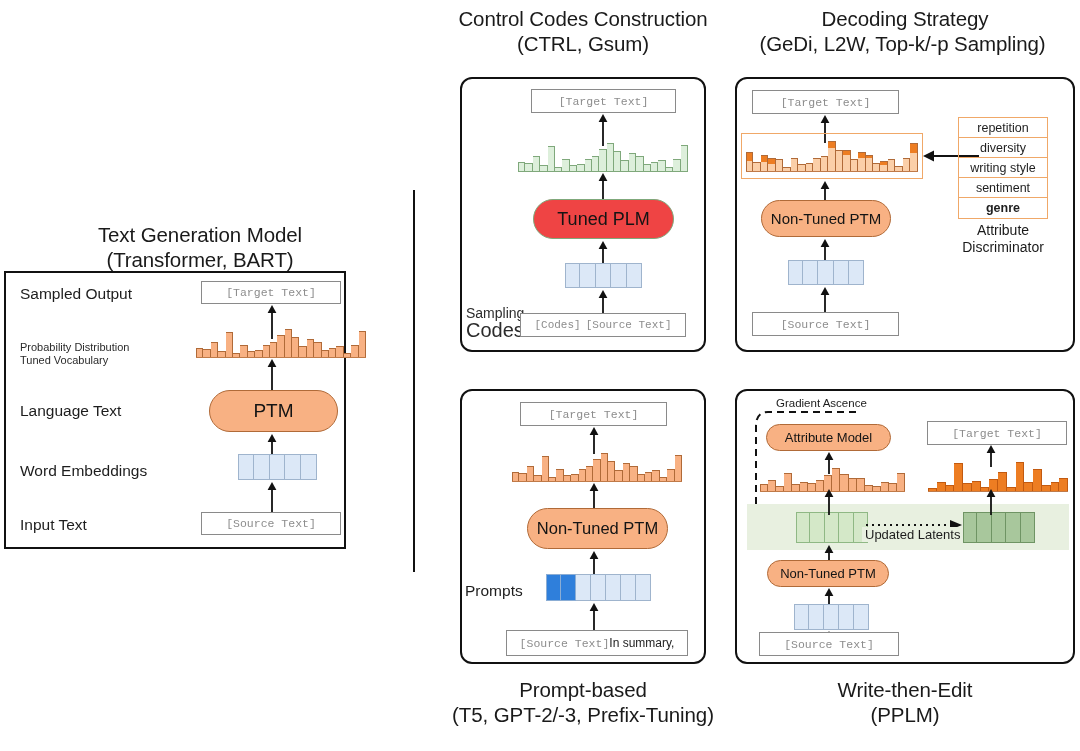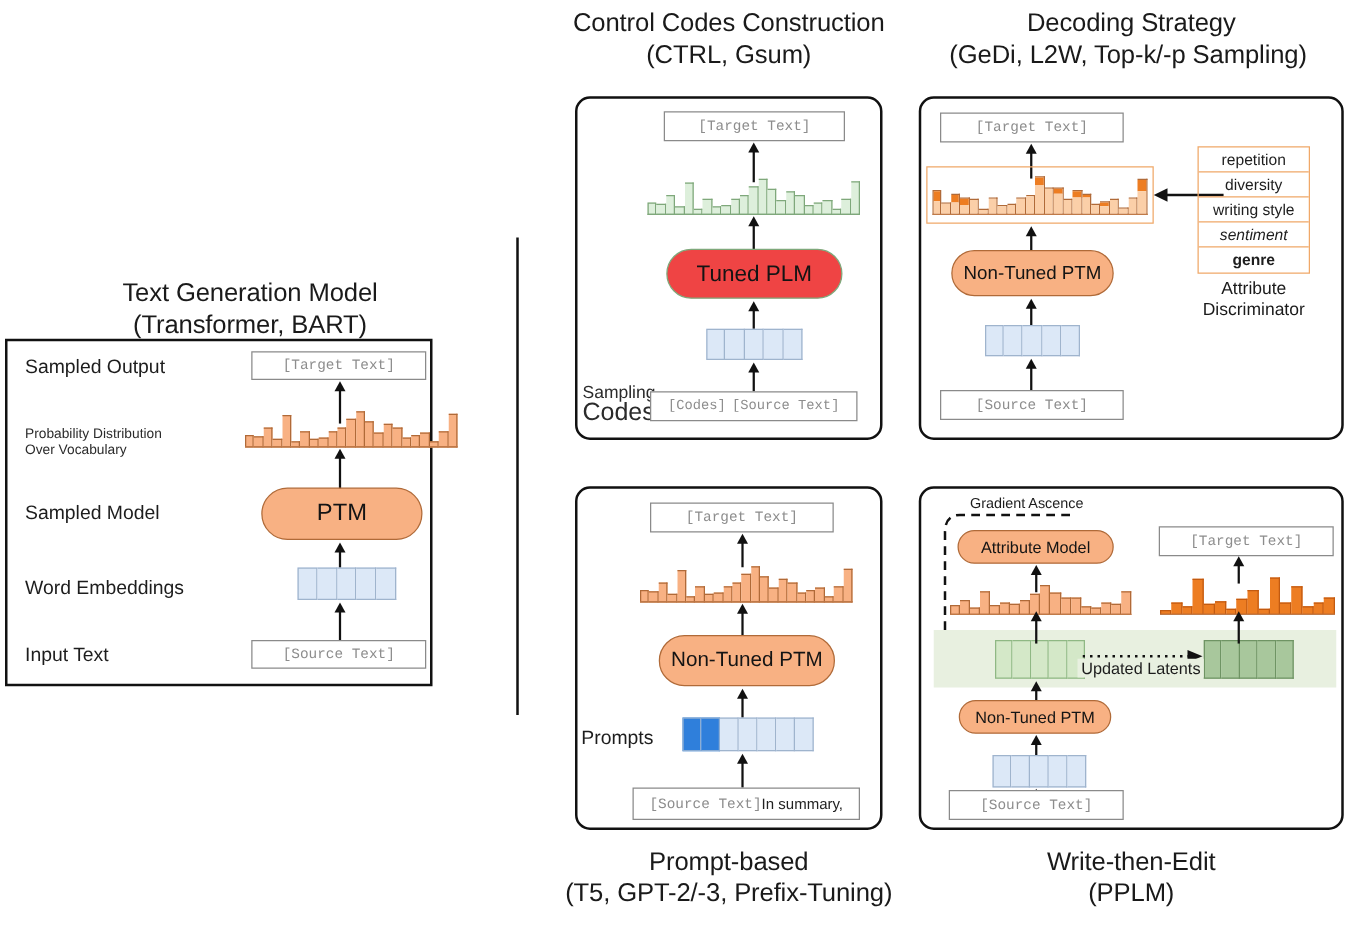--- a/index.html
+++ b/index.html
@@ -56,22 +56,22 @@
 <body>
 
 <div class="abs ttl" style="left:0;top:222px;width:400px;">Text Generation Model</div>
 <div class="abs ttl" style="left:0;top:247px;width:400px;">(Transformer, BART)</div>
 
 <div class="leftbox" style="left:4px;top:271px;width:342px;height:278px;">
 </div>
 
 <div class="abs rowlabel" style="left:20px;top:285px;">Sampled Output</div>
 <div class="abs smalllabel" style="left:20px;top:341px;">Probability Distribution</div>
-<div class="abs smalllabel" style="left:20px;top:354px;">Over Vocabulary</div>
-<div class="abs rowlabel" style="left:20px;top:402px;">Sampled Model</div>
+<div class="abs smalllabel" style="left:20px;top:354px;">Tuned Vocabulary</div>
+<div class="abs rowlabel" style="left:20px;top:402px;">Language Text</div>
 <div class="abs rowlabel" style="left:20px;top:462px;">Word Embeddings</div>
 <div class="abs rowlabel" style="left:20px;top:516px;">Input Text</div>
 
 <div class="textbox" style="left:201px;top:281px;width:140px;height:23px;font-size:11.5px;">[Target Text]</div>
 
 <svg class="arrow" style="left:265px;top:303px;width:14px;height:36px;" viewBox="0 0 14 36">
   <line x1="7" y1="36" x2="7" y2="8" stroke="#111" stroke-width="1.8"></line>
   <polygon points="7,2 2.6,10 11.4,10" fill="#111"></polygon>
 </svg>
 
@@ -327,21 +327,21 @@
 
 <svg class="arrow" style="left:921px;top:148px;width:58px;height:16px;" viewBox="0 0 58 16">
   <line x1="58" y1="8" x2="12" y2="8" stroke="#111" stroke-width="2"></line>
   <polygon points="2,8 13,2.6 13,13.4" fill="#111"></polygon>
 </svg>
 
 <div class="attrtable" style="left:958px;top:117px;width:90px;height:102px;">
   <div style="height:20%;">repetition</div>
   <div style="height:20%;">diversity</div>
   <div style="height:20%;">writing style</div>
-  <div style="height:20%;font-style:italic;">sentiment</div>
+  <div style="height:20%;">sentiment</div>
   <div style="height:20%;font-weight:bold;">genre</div>
 </div>
 <div class="abs caption2" style="left:948px;top:222px;width:110px;">Attribute</div>
 <div class="abs caption2" style="left:948px;top:239px;width:110px;">Discriminator</div>
 
 <div class="panel" style="left:460px;top:389px;width:246px;height:275px;"></div>
 
 <div class="textbox" style="left:520px;top:402px;width:147px;height:24px;font-size:11.5px;">[Target Text]</div>
 
 <svg class="arrow" style="left:587px;top:425px;width:14px;height:29px;" viewBox="0 0 14 29">

